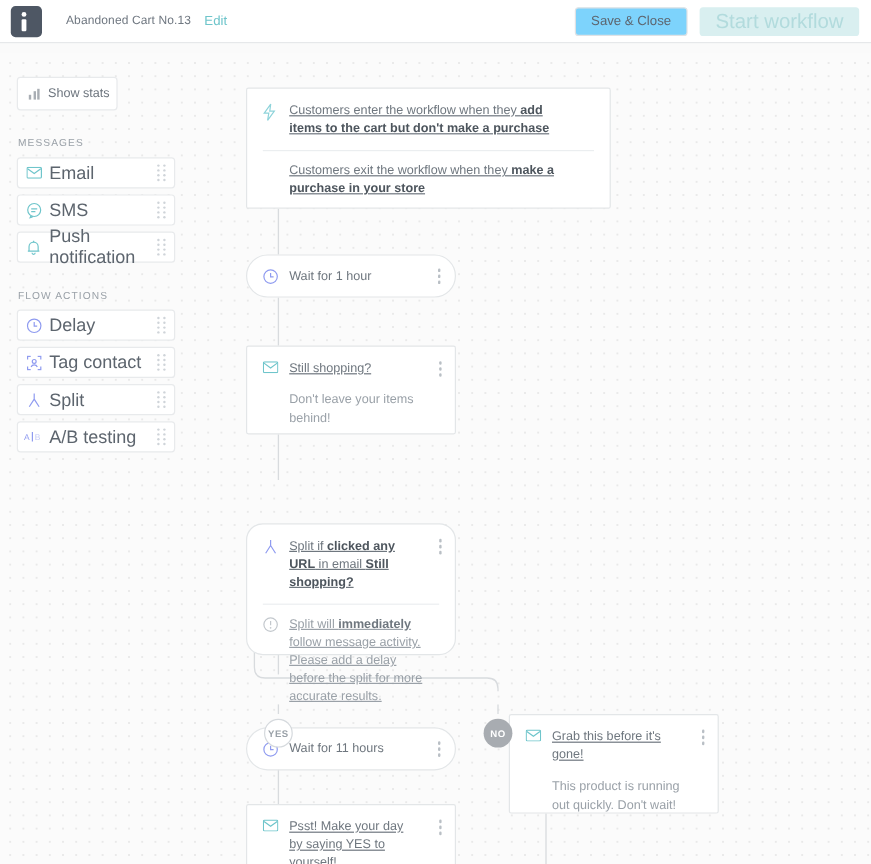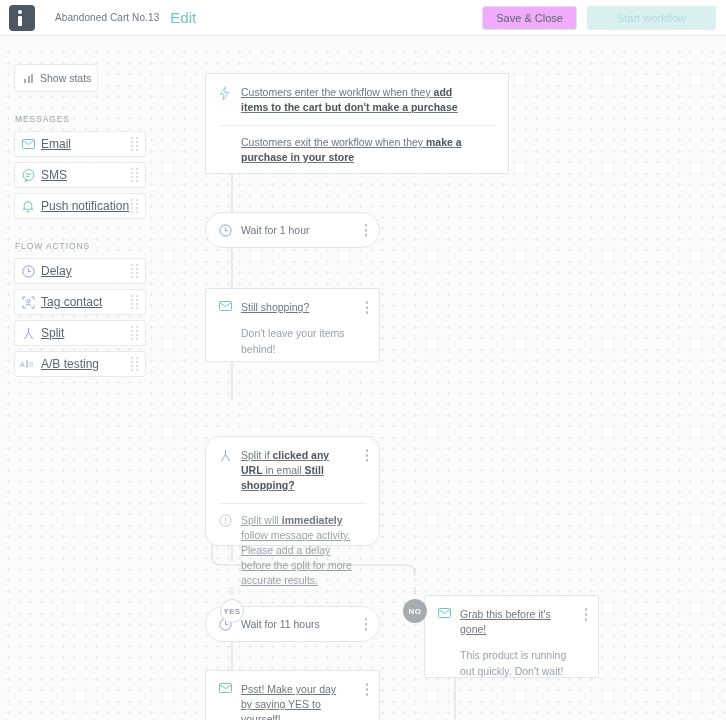--- a/index.html
+++ b/index.html
@@ -33,38 +33,38 @@
     content: ""; position: absolute;
     left: 9px; top: 11px; width: 4px; height: 10px;
     background: #ffffff; border-radius: 1px;
   }
   .wf-title {
     margin-left: 20px;
     font-size: 10px; color: #6f7780; font-weight: 400;
     letter-spacing: .1px;
   }
   .edit-link {
-    margin-left: 11px; font-size: 15px;
+    margin-left: 11px; font-size: 11px;
     color: #6fc5cb; cursor: pointer;
   }
   .topbar-right {
     margin-left: auto; display: flex; align-items: center;
     gap: 10px; margin-right: 10px;
   }
   .btn-save {
     height: 24px; padding: 0 13px;
-    background: #f0abfc; border: 1px solid #dfe2e5; border-radius: 3px;
+    background: #7dd3fc; border: 1px solid #dfe2e5; border-radius: 3px;
     font-size: 11px; color: #5d656e;
     display: flex; align-items: center; cursor: pointer;
     font-family: "Liberation Sans", sans-serif;
   }
   .btn-start {
-    height: 24px; padding: 0 30px;
+    height: 24px; padding: 0 13px;
     background: #d9eff0; border: none; border-radius: 3px;
-    font-size: 11px; color: #b2dbdd;
+    font-size: 17px; color: #b2dbdd;
     display: flex; align-items: center; cursor: default;
     font-family: "Liberation Sans", sans-serif;
   }
 
   
   .canvas {
     position: absolute; top: 44px; left: 0;
     width: 726px; height: 684px;
     background-color: #fbfbfb;
     background-image: radial-gradient(circle, #e9e9e9 1px, transparent 1.1px);
@@ -101,21 +101,21 @@
     background: #fff; border: 1px solid #e8eaec; border-radius: 3px;
     display: flex; align-items: center;
     margin-bottom: 5px; cursor: grab;
     position: relative;
   }
   .palette-item .pi-icon {
     width: 26px; display: flex; align-items: center; justify-content: center;
     flex: none;
   }
   .palette-item .pi-label {
-    font-size: 12px; color: #5d656e; text-decoration: underline;
+    font-size: 15px; color: #5d656e;
   }
   .grip {
     position: absolute; right: 7px; top: 50%;
     transform: translateY(-50%);
     display: grid; grid-template-columns: 2px 2px;
     gap: 2px 3px;
   }
   .grip i {
     width: 2px; height: 2px; background: #cfd4d9; border-radius: 50%;
     display: block;

